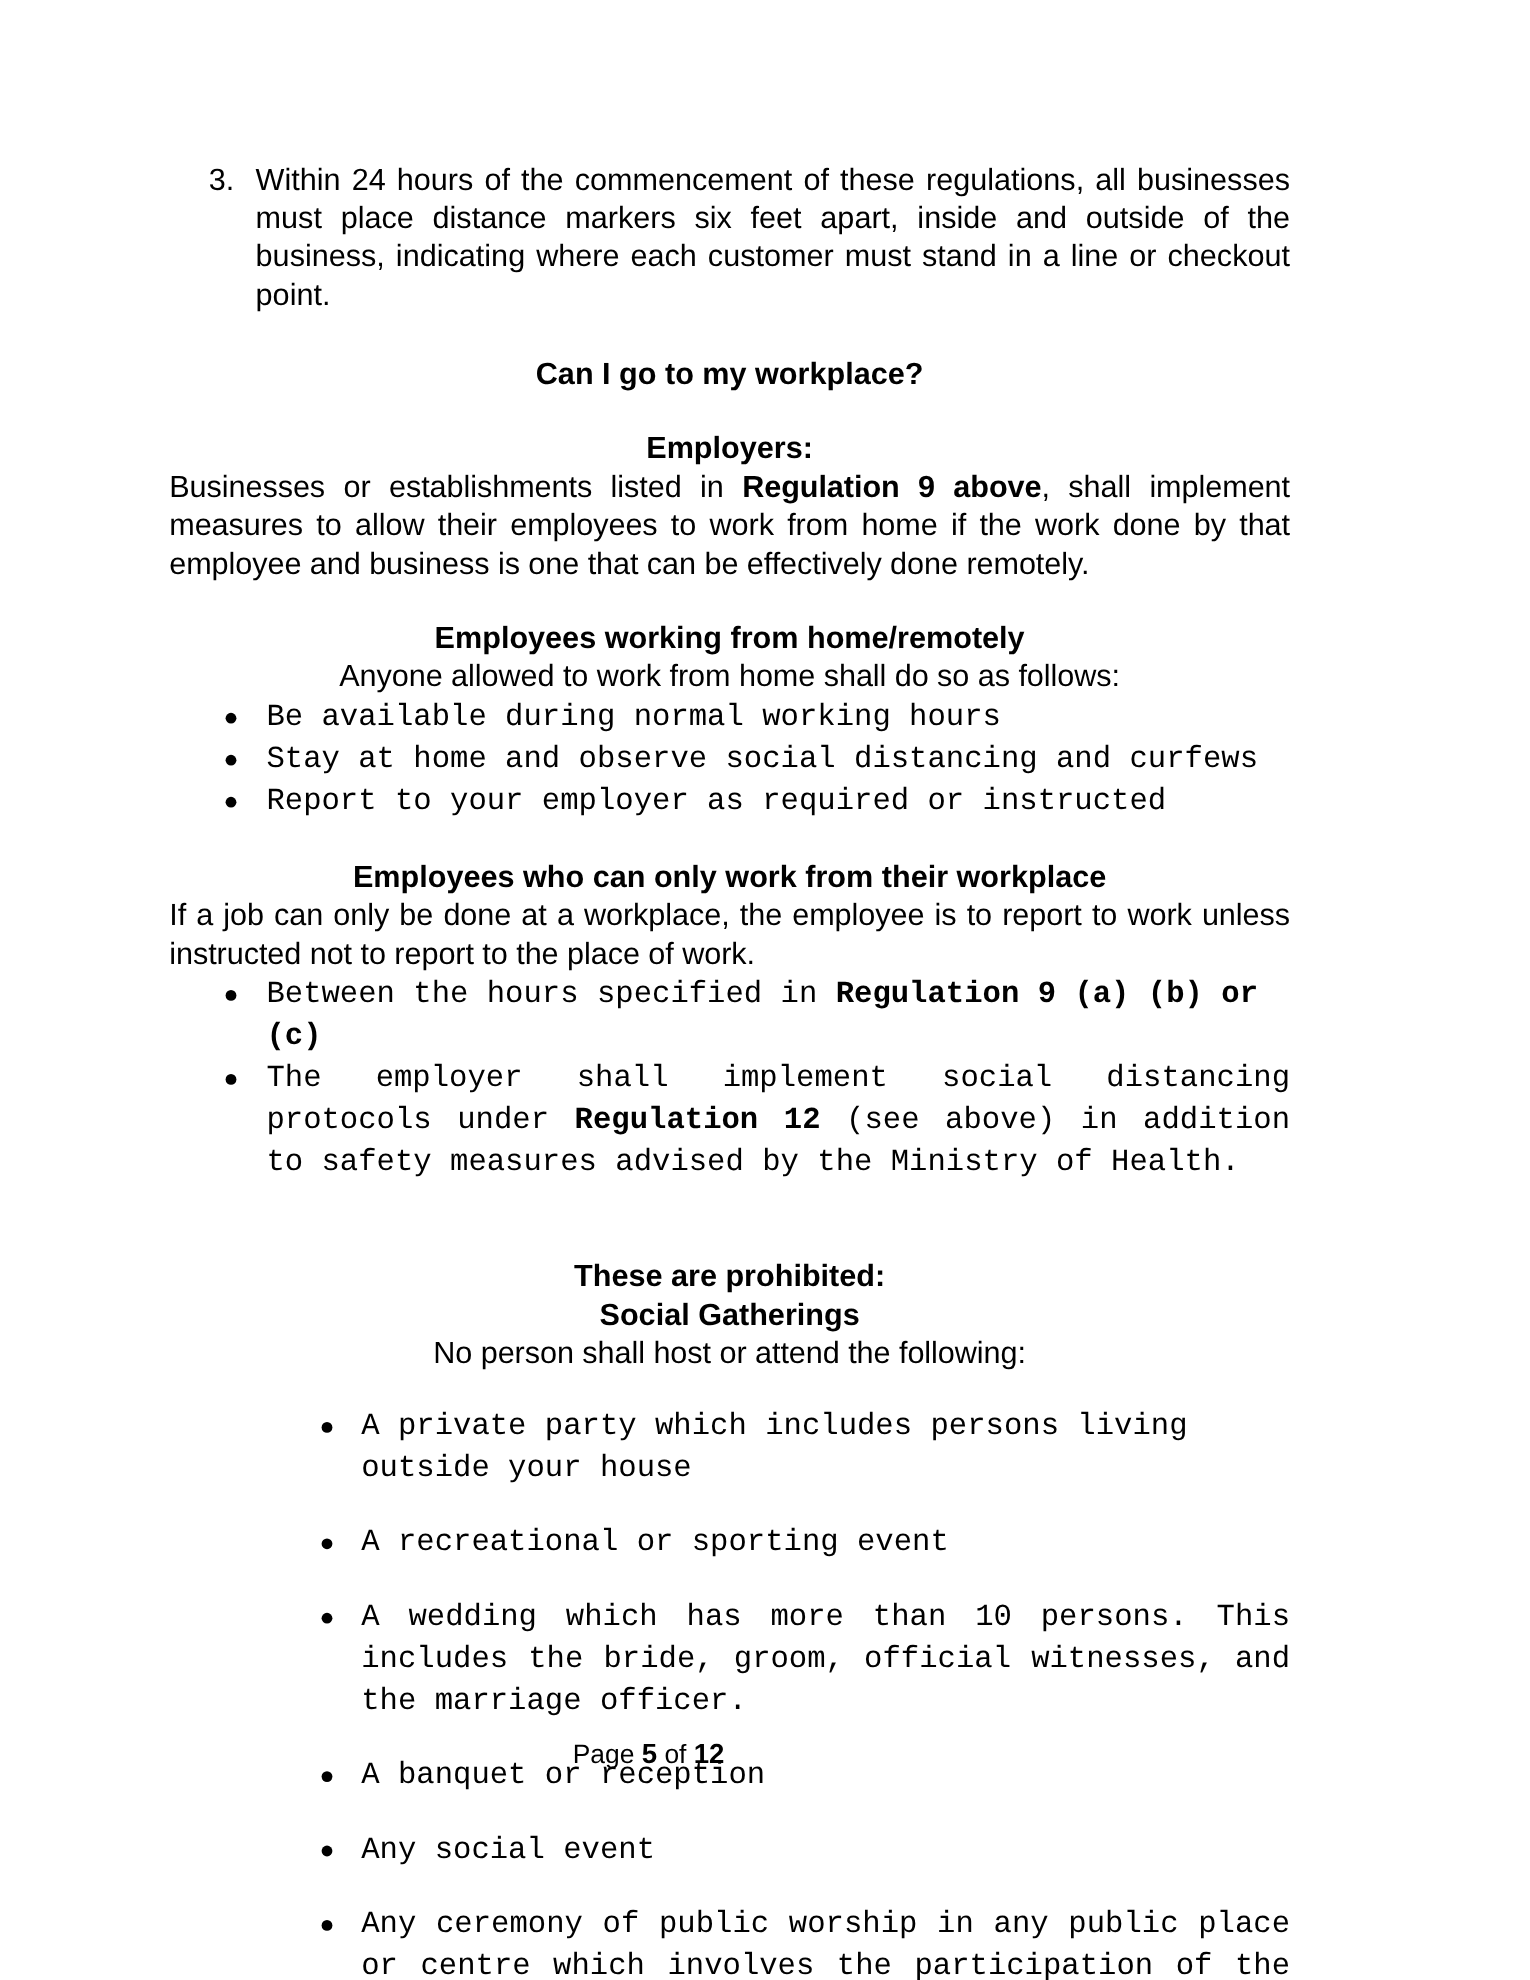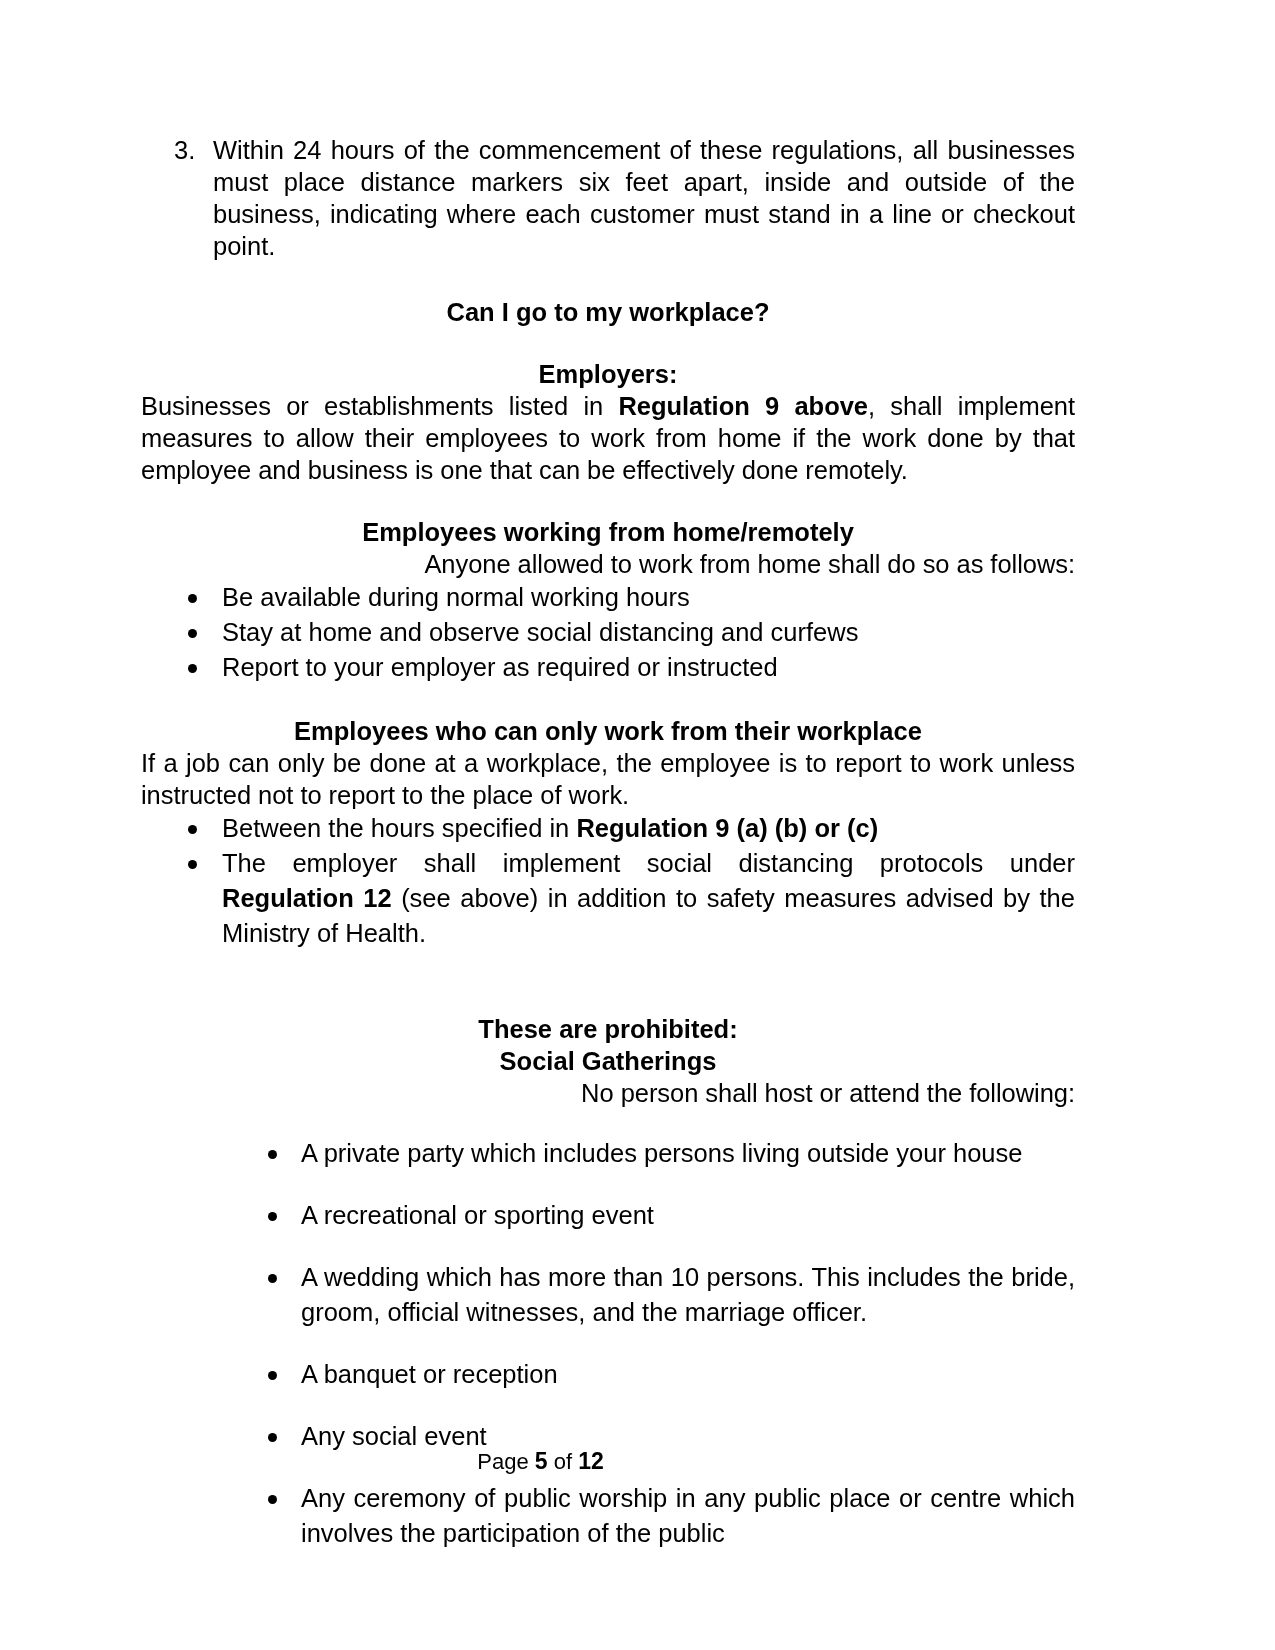--- a/index.html
+++ b/index.html
@@ -30,21 +30,21 @@
   }
 
   
   .para {
     font-size: 25.5px;
     line-height: 32px;
     text-align: justify;
     margin: 0;
     letter-spacing: -0.05px;
   }
-  .para.left { text-align: right; }
+  .para.left { text-align: center; }
 
   .h-bold {
     font-size: 25.5px;
     line-height: 32px;
     font-weight: bold;
     margin: 0;
     text-align: center;
   }
 
   b, .b { font-weight: bold; }
@@ -66,20 +66,21 @@
     top: 0;
     font-size: 25.5px;
     line-height: 32px;
   }
 
   
   ul.bullets {
     list-style: none;
     margin: 0;
     padding: 0;
+    font-family: Liberation Mono, monospace;
   }
   ul.bullets > li {
     position: relative;
     font-size: 25.5px;
     line-height: 35px;
     text-align: justify;
   }
   ul.bullets > li > .bullet {
     position: absolute;
     width: 9px;

